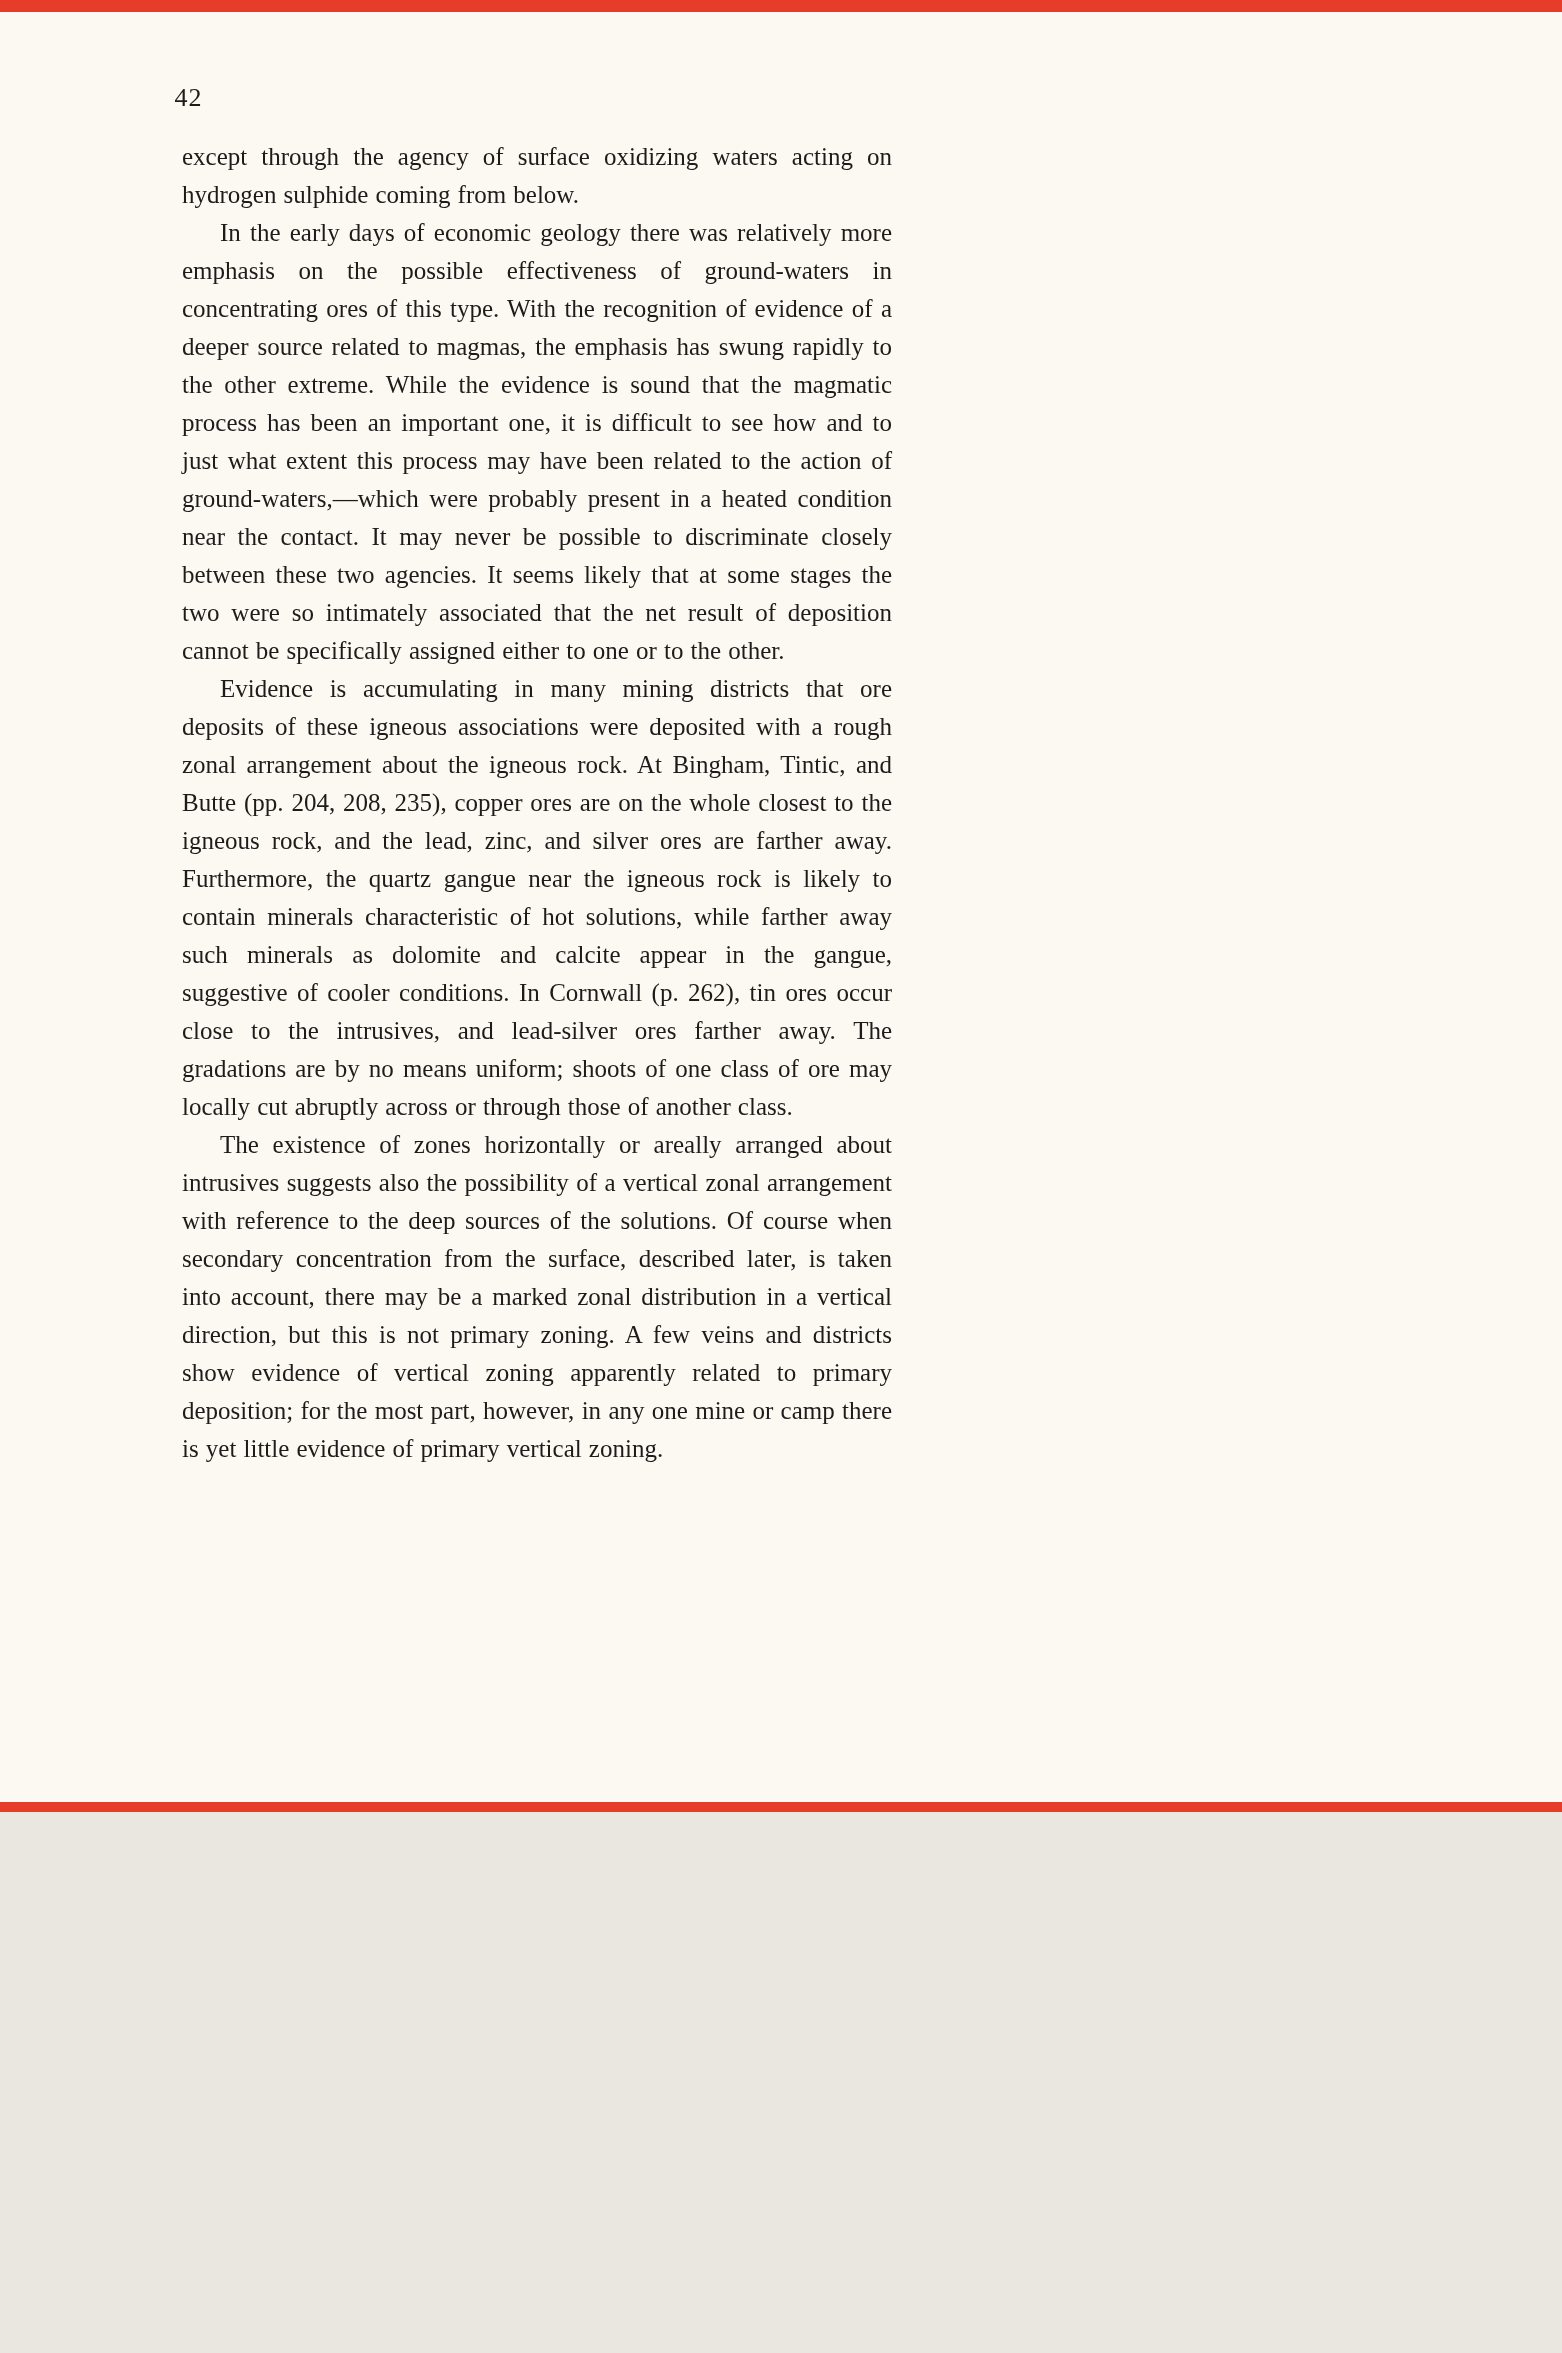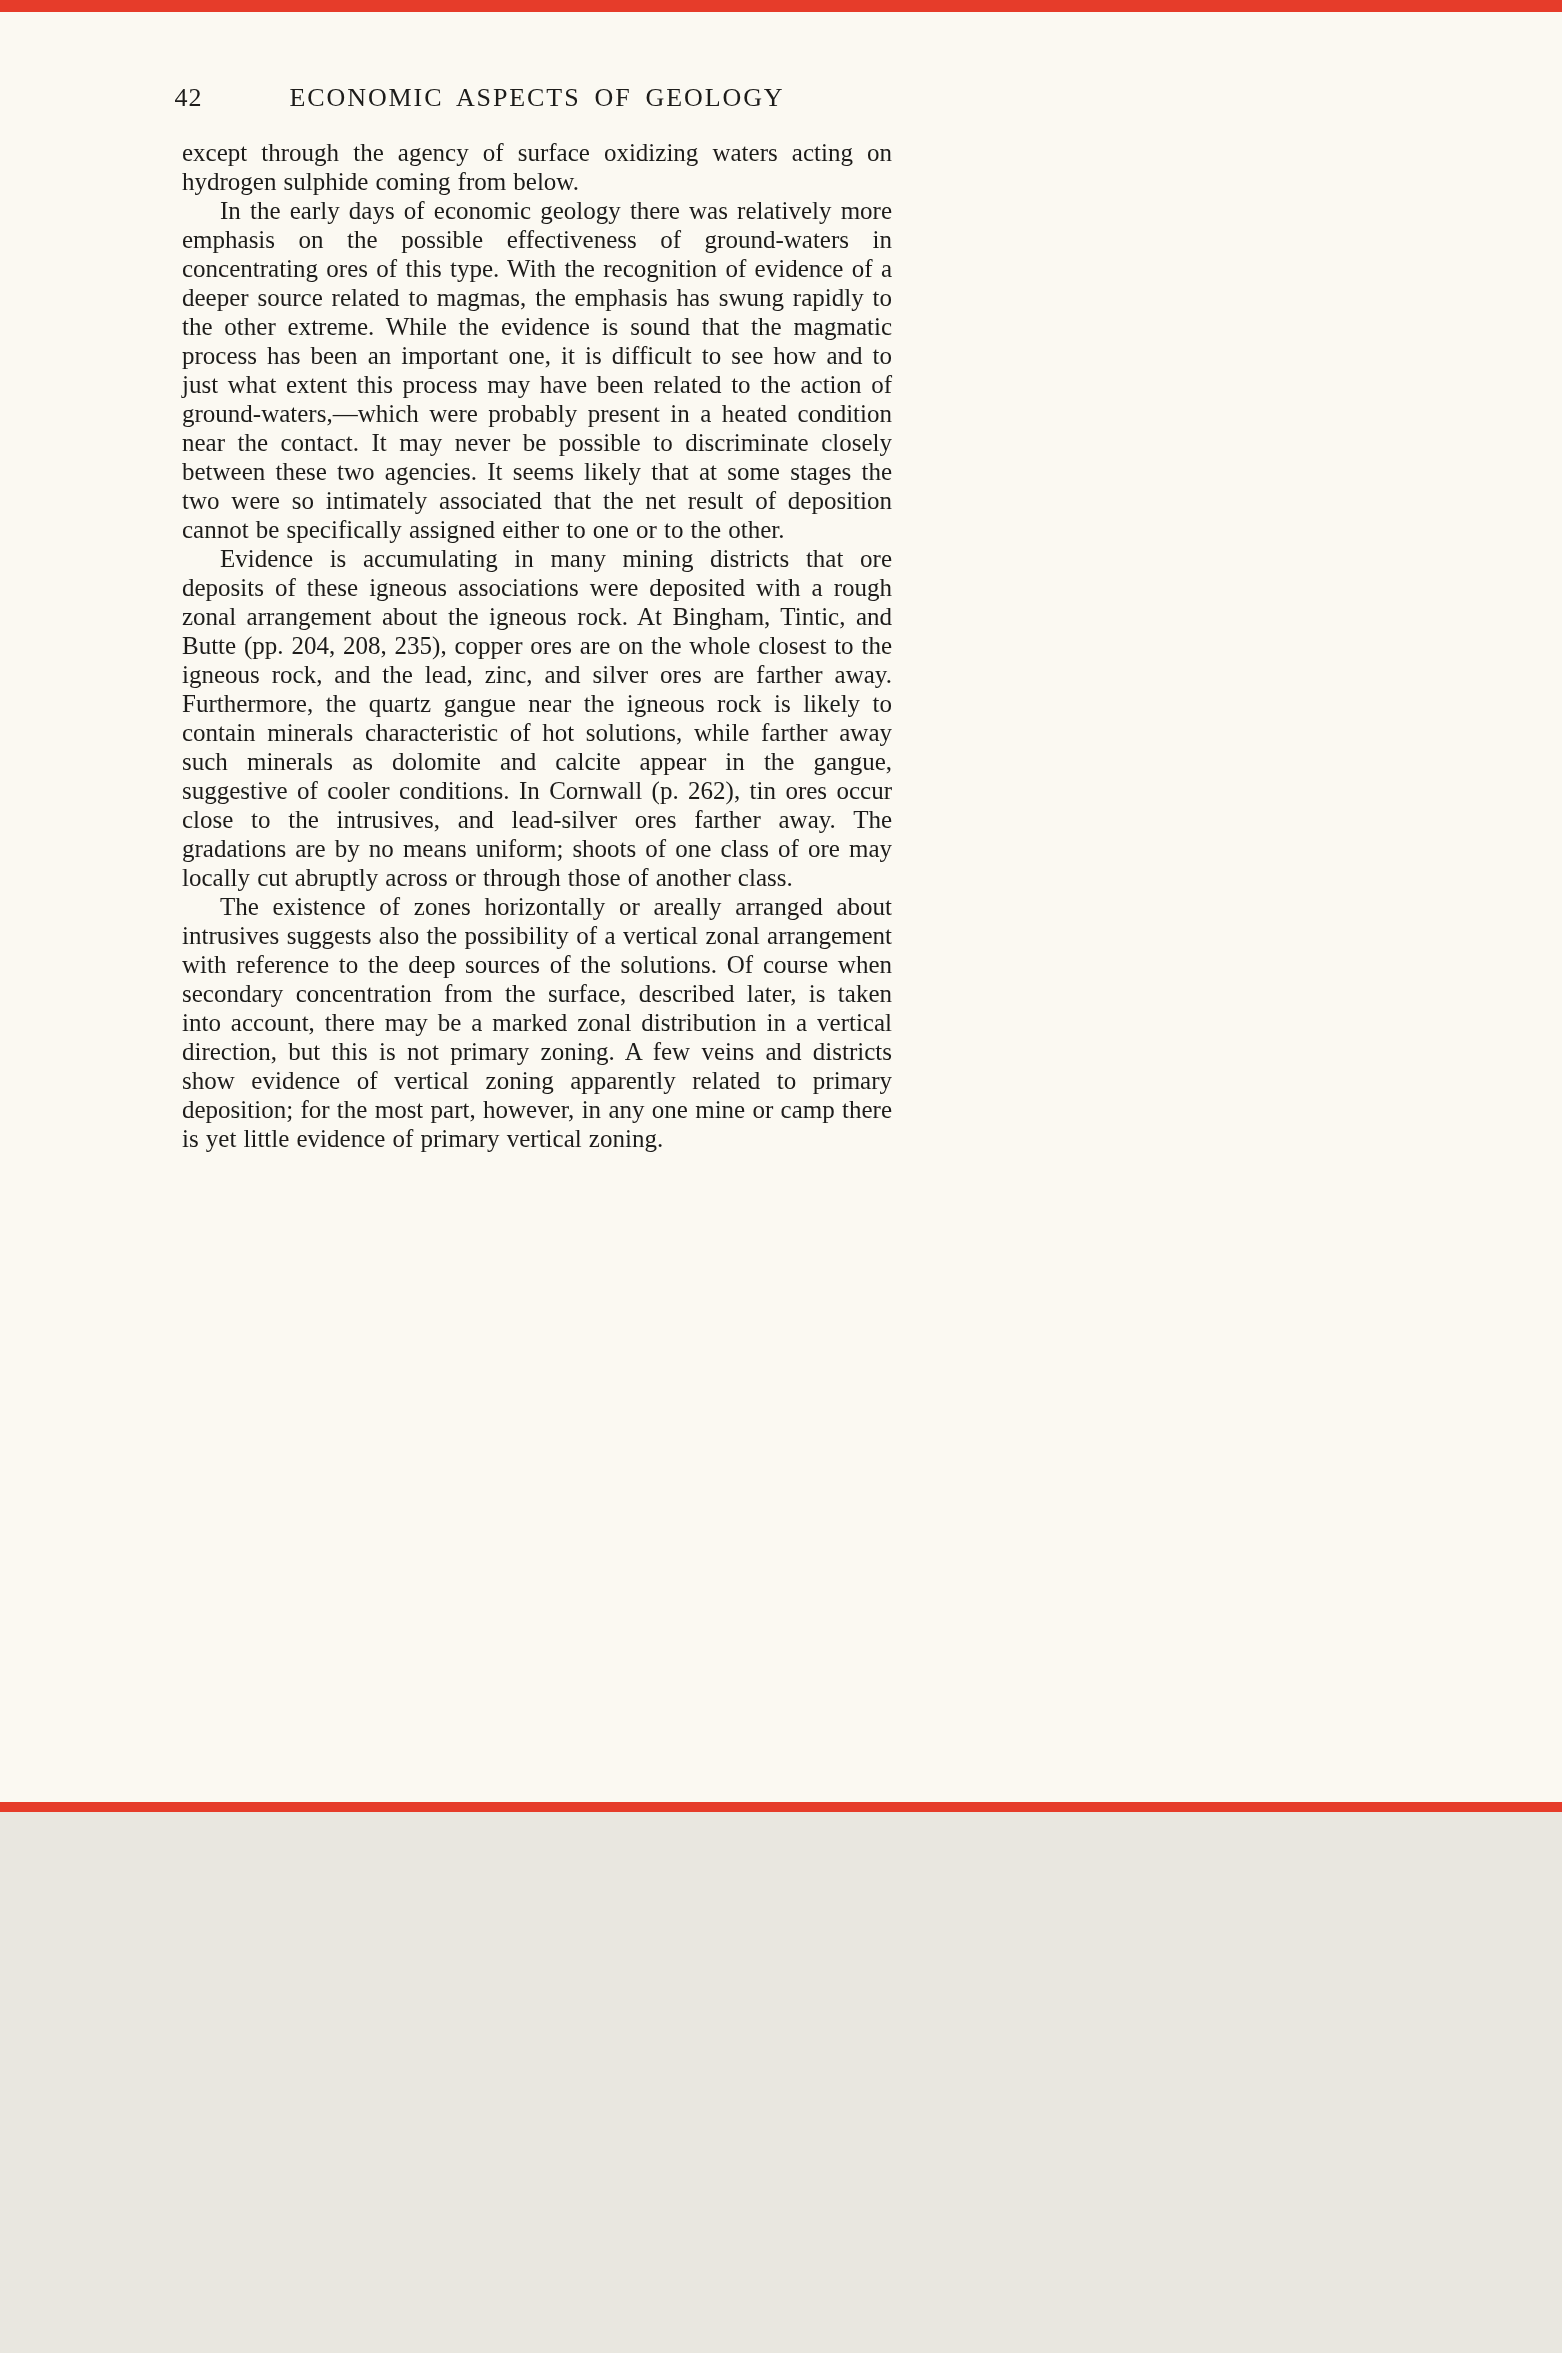--- a/index.html
+++ b/index.html
@@ -46,21 +46,21 @@
   .running {
     display: block;
     text-align: center;
     font-size: 26px;
     letter-spacing: 1.9px;
     word-spacing: 5.6px;
   }
   .content p {
     margin: 0;
     font-size: 25px;
-    line-height: 29px;
+    line-height: 38px;
     text-align: justify;
     text-indent: 38px;
     word-spacing: 0.9px;
   }
   .content p.noindent {
     text-indent: 0;
   }
   .section-heading {
     margin: 26px 0 19px 0;
     font-size: 25px;
@@ -74,21 +74,20 @@
 </style>
 </head>
 <body>
 
 <div class="scan">
   <div class="edge-bar top"></div>
 
   <div class="content">
     <div class="header-row">
       <span class="pagenum">42</span>
-      <span class="running">ECONOMIC ASPECTS OF GEOLOGY</span>
     </div>
 
     <p class="noindent">except through the agency of surface oxidizing waters acting on hydrogen sulphide coming from below.</p>
 
     <p>In the early days of economic geology there was relatively more emphasis on the possible effectiveness of ground-waters in concentrating ores of this type. With the recognition of evidence of a deeper source related to magmas, the emphasis has swung rapidly to the other extreme. While the evidence is sound that the magmatic process has been an important one, it is difficult to see how and to just what extent this process may have been related to the action of ground-waters,—which were probably present in a heated condition near the contact. It may never be possible to discriminate closely between these two agencies. It seems likely that at some stages the two were so intimately associated that the net result of deposition cannot be specifically assigned either to one or to the other.</p>
 
 
     <p>Evidence is accumulating in many mining districts that ore deposits of these igneous associations were deposited with a rough zonal arrangement about the igneous rock. At Bingham, Tintic, and Butte (pp. 204, 208, 235), copper ores are on the whole closest to the igneous rock, and the lead, zinc, and silver ores are farther away. Furthermore, the quartz gangue near the igneous rock is likely to contain minerals characteristic of hot solutions, while farther away such minerals as dolomite and calcite appear in the gangue, suggestive of cooler conditions. In Cornwall (p. 262), tin ores occur close to the intrusives, and lead-silver ores farther away. The gradations are by no means uniform; shoots of one class of ore may locally cut abruptly across or through those of another class.</p>
 
     <p>The existence of zones horizontally or areally arranged about intrusives suggests also the possibility of a vertical zonal arrangement with reference to the deep sources of the solutions. Of course when secondary concentration from the surface, described later, is taken into account, there may be a marked zonal distribution in a vertical direction, but this is not primary zoning. A few veins and districts show evidence of vertical zoning apparently related to primary deposition; for the most part, however, in any one mine or camp there is yet little evidence of primary vertical zoning.</p>

